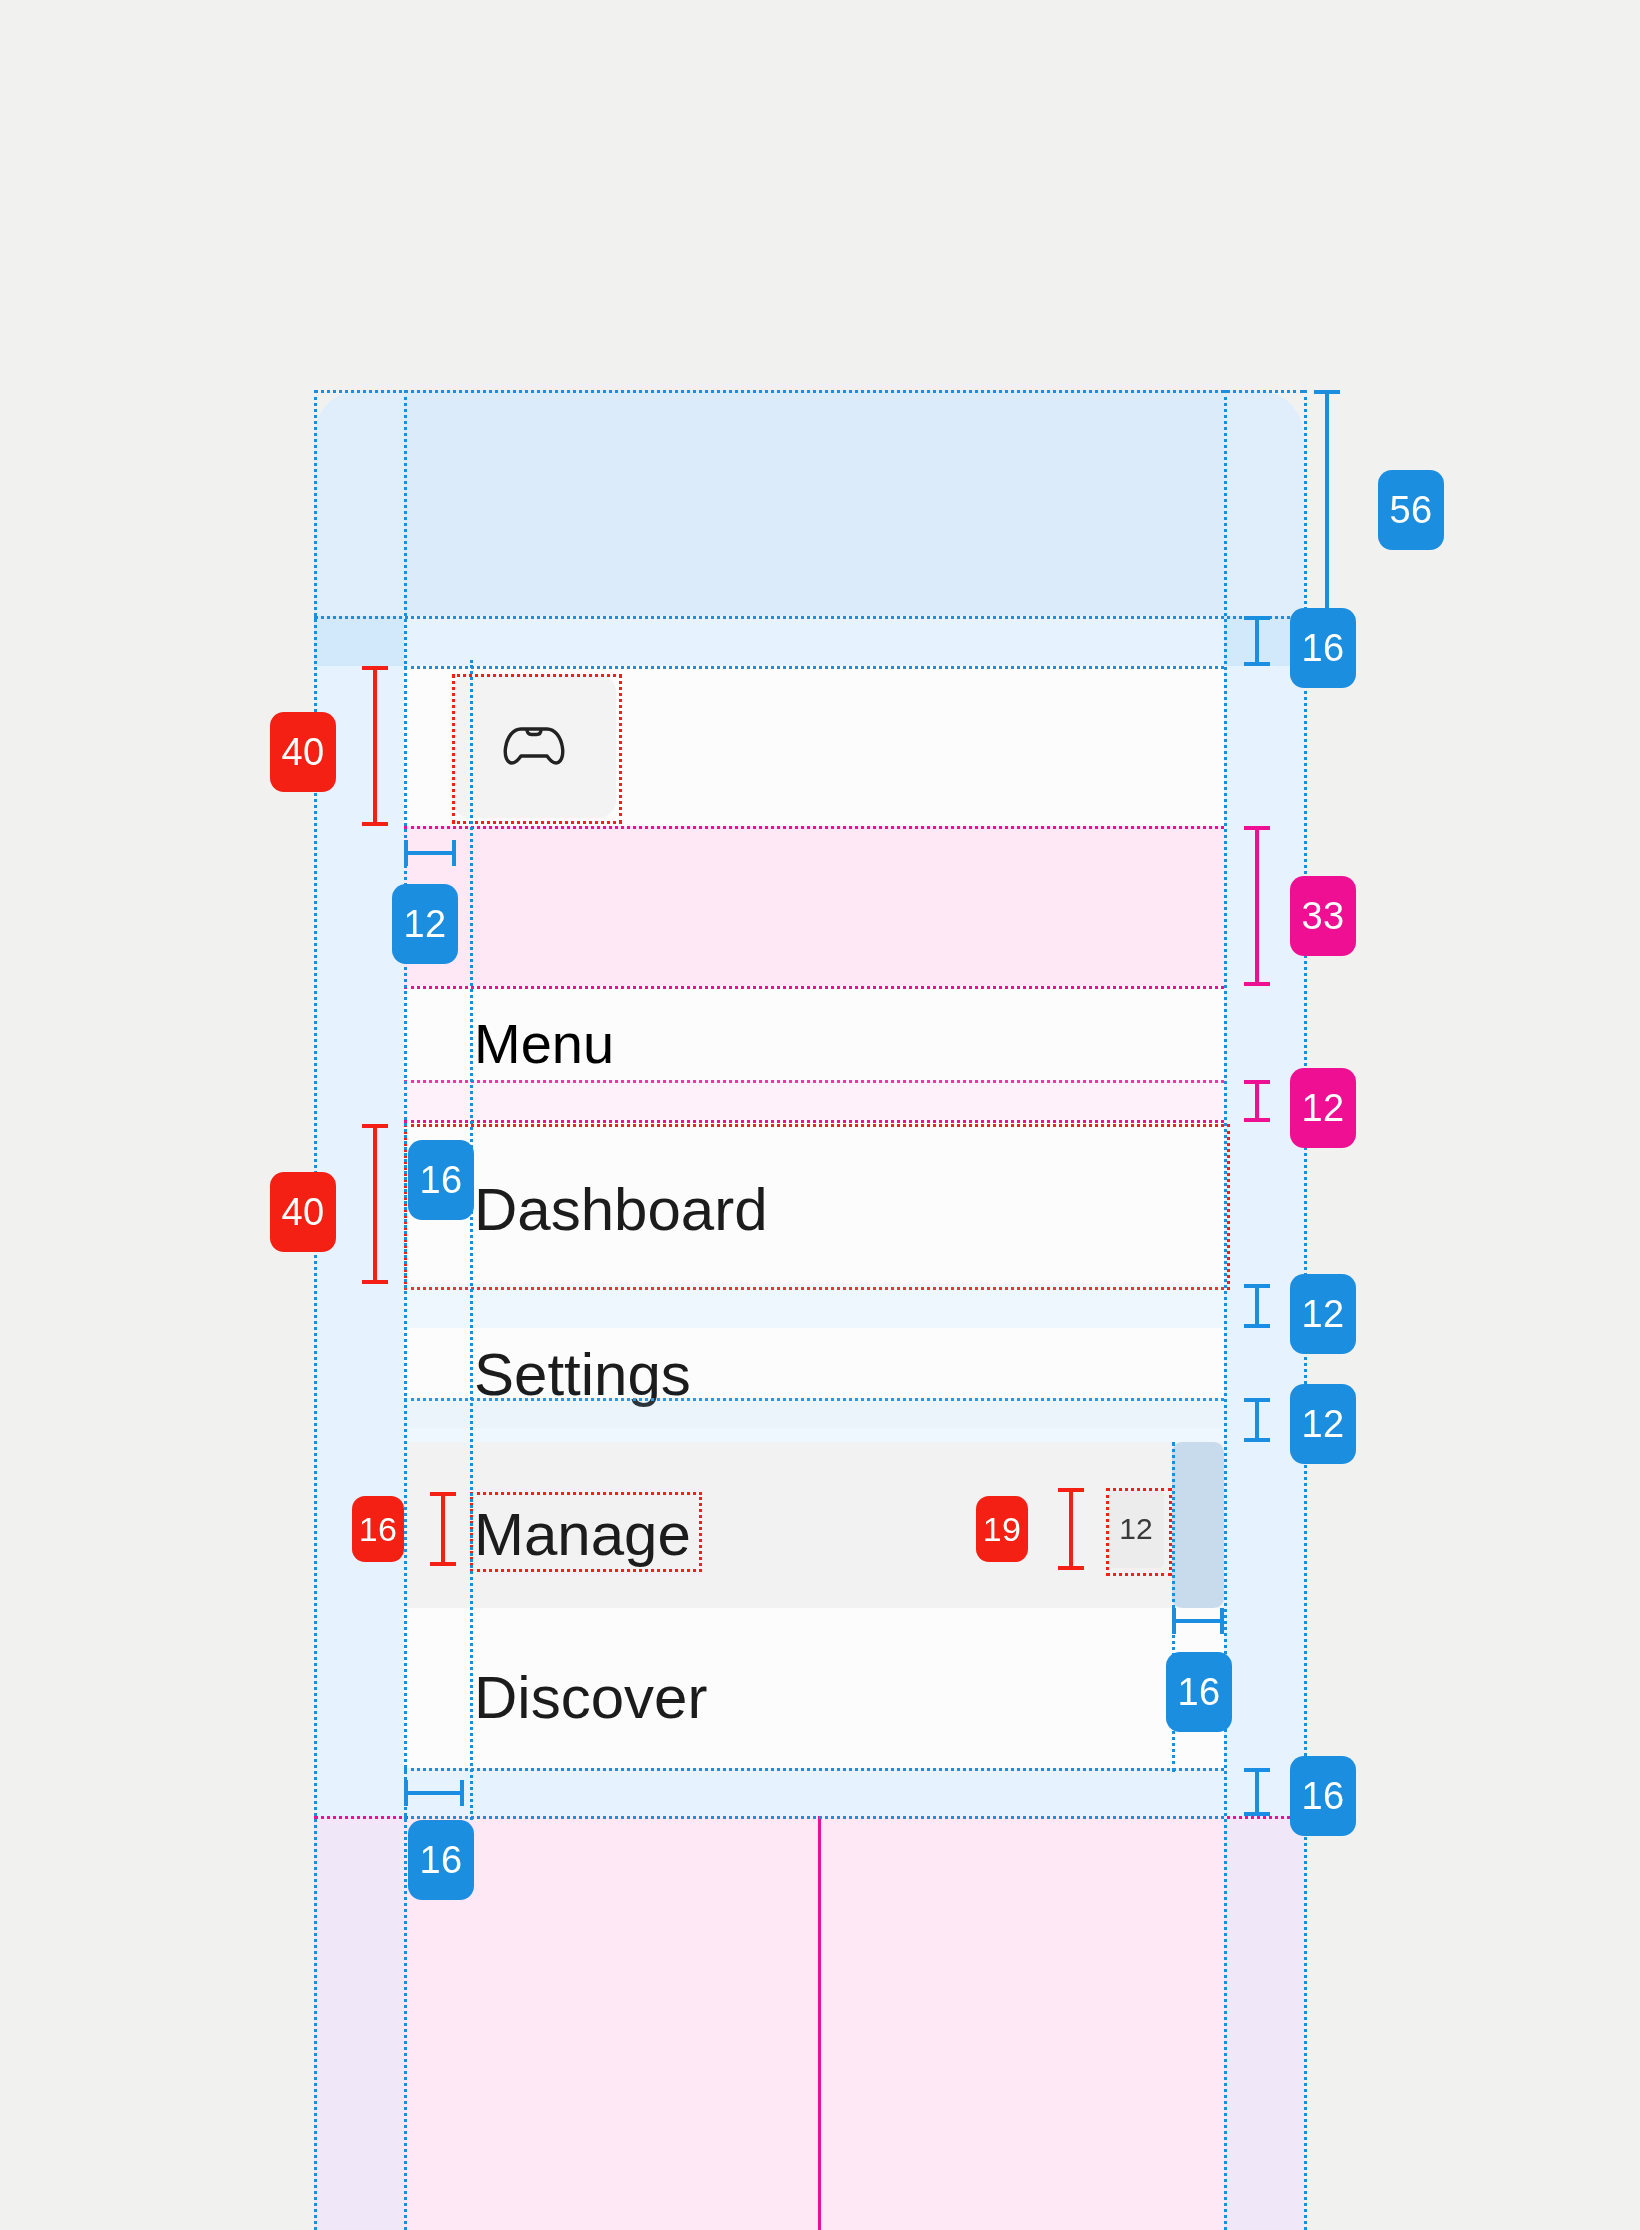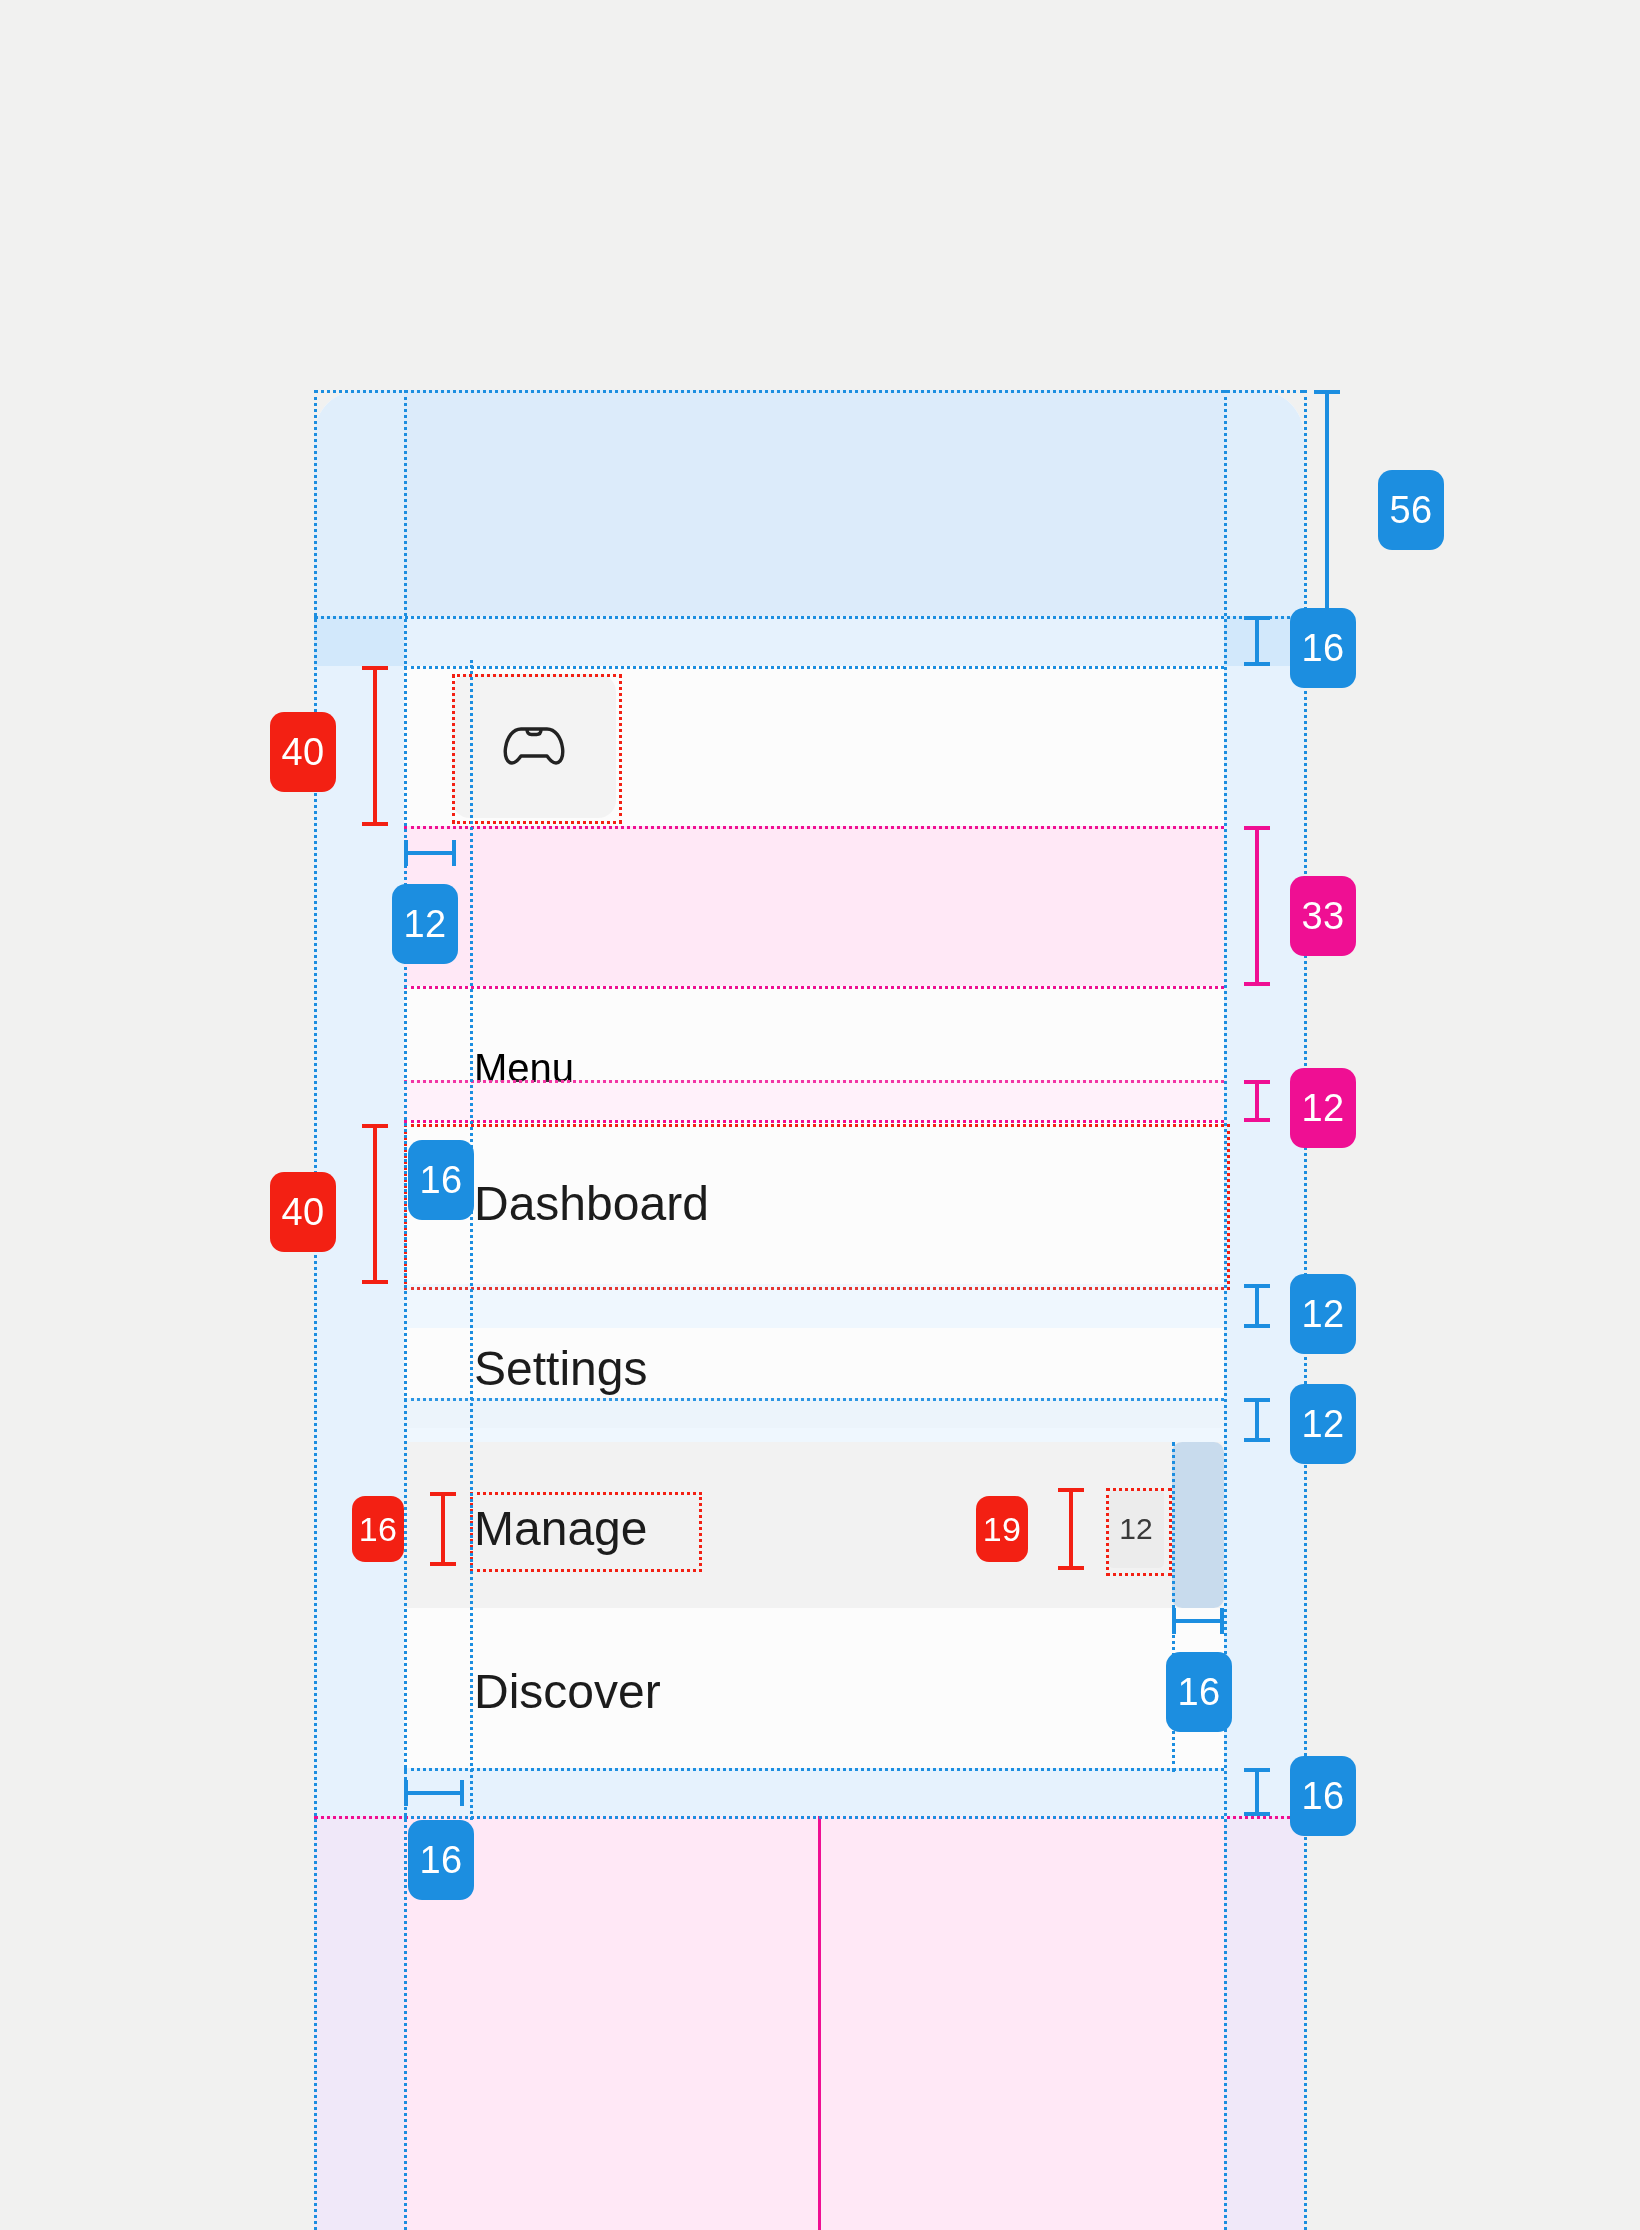--- a/index.html
+++ b/index.html
@@ -125,21 +125,21 @@
   .badge.red     { background: #f32013; }
   .badge.magenta { background: #ef0f93; }
 
   .badge.sz-lg { width: 66px; height: 80px; font-size: 38px; border-radius: 14px; }
   .badge.sz-sm { width: 52px; height: 66px; font-size: 34px; border-radius: 13px; }
 
   
   .menu-label {
     position: absolute;
     color: #1c1c1c;
-    font-size: 48px;
+    font-size: 60px;
     line-height: 1;
     white-space: nowrap;
   }
   .menu-label.heading { color: #000000; font-weight: 400; }
 
   .icon-tile {
     position: absolute;
     display: flex;
     align-items: center;
     justify-content: center;
@@ -184,21 +184,21 @@
       <path d="M24 6.5 C24 9.5 25.5 11.5 28.5 11.5 H33.5 C36.5 11.5 38 9.5 38 6.5" stroke="#222222" stroke-width="3.4" fill="none" stroke-linejoin="round"></path>
     </svg>
   </div>
 
   <div class="rect red" style="left:452px; top:674px; width:164px; height:144px;"></div>
 
   <div class="fill fill-pink" style="left:404px; top:826px; width:820px; height:160px;"></div>
 
   <div class="fill fill-white" style="left:404px; top:986px; width:820px; height:94px;"></div>
 
-  <div class="menu-label heading" style="left:474px; top:1016px; font-size:40px;margin-top:32px;">Menu</div>
+  <div class="menu-label heading" style="left:474px; top:1016px; font-size:56px;">Menu</div>
 
   <div class="gh g-magenta" style="left:404px; top:826px; width:820px;"></div>
   <div class="gh g-magenta" style="left:404px; top:986px; width:820px;"></div>
   <div class="gh g-magenta" style="left:404px; top:1080px; width:820px;"></div>
 
   <div class="fill fill-pink-soft" style="left:404px; top:1080px; width:820px; height:40px;"></div>
   <div class="gh g-magenta" style="left:404px; top:1120px; width:820px;"></div>
 
   <div class="fill fill-white" style="left:404px; top:1124px; width:820px; height:160px;"></div>
   <div class="rect red" style="left:404px; top:1124px; width:820px; height:160px;"></div>

